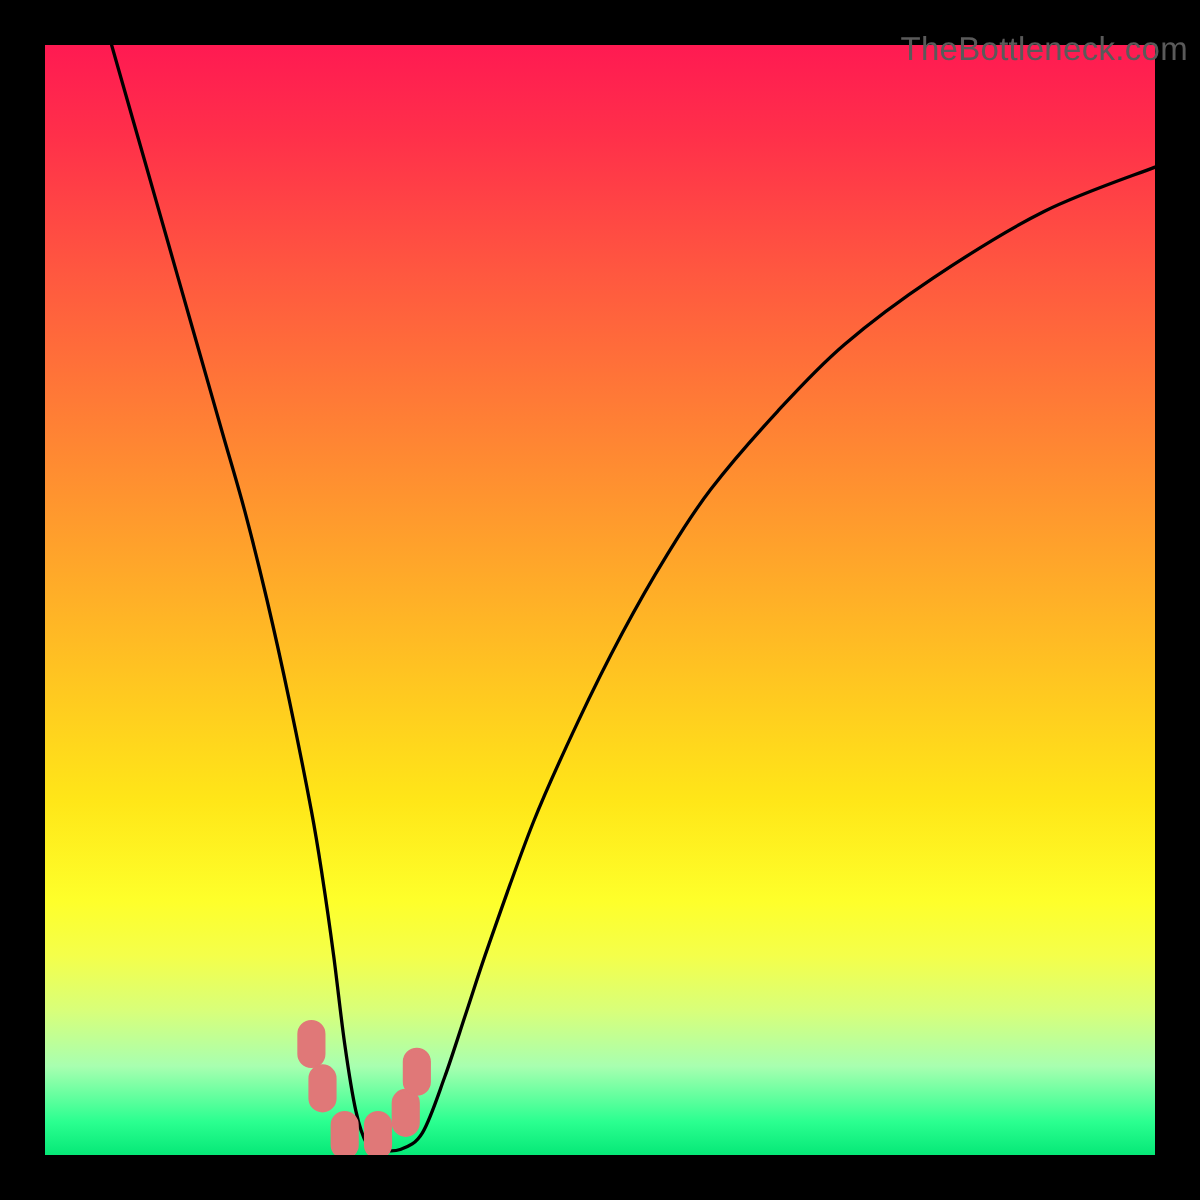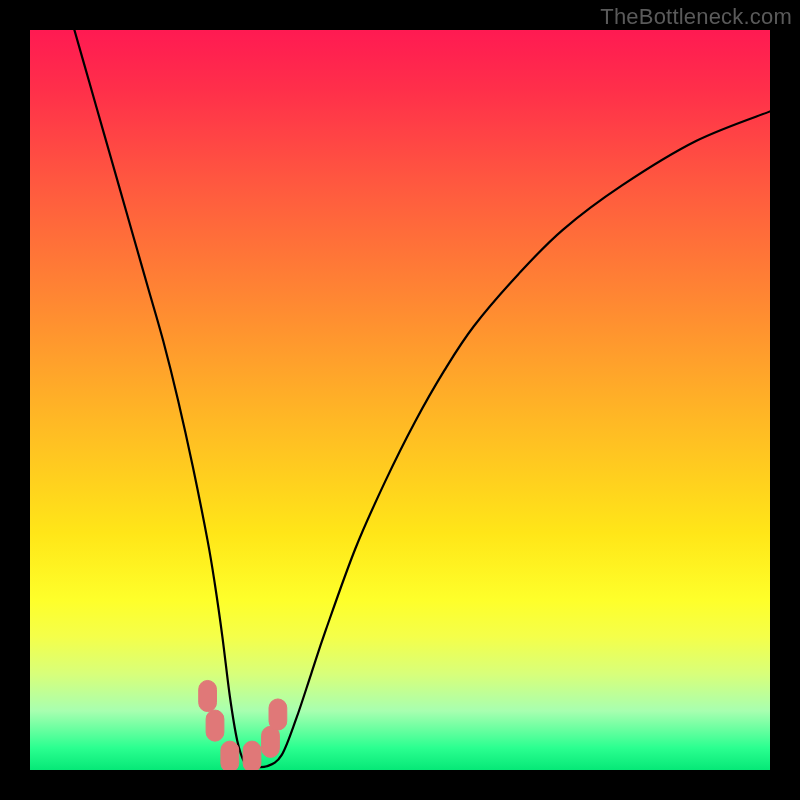--- a/index.html
+++ b/index.html
@@ -27,21 +27,21 @@
       #feff2a 77%,
       #f4ff4a 82%,
       #d8ff7a 87%,
       #a8ffb0 92%,
       #2bff90 97%,
       #06e877 100%
     );
   }
   .watermark {
     position: absolute;
-    top: 4px;
+    top: 20px;
     right: 8px;
     font-family: Arial, Helvetica, sans-serif;
     font-size: 22px;
     color: #5a5a5a;
     letter-spacing: 0.2px;
     user-select: none;
   }
 
   .plot {
     position: absolute;

